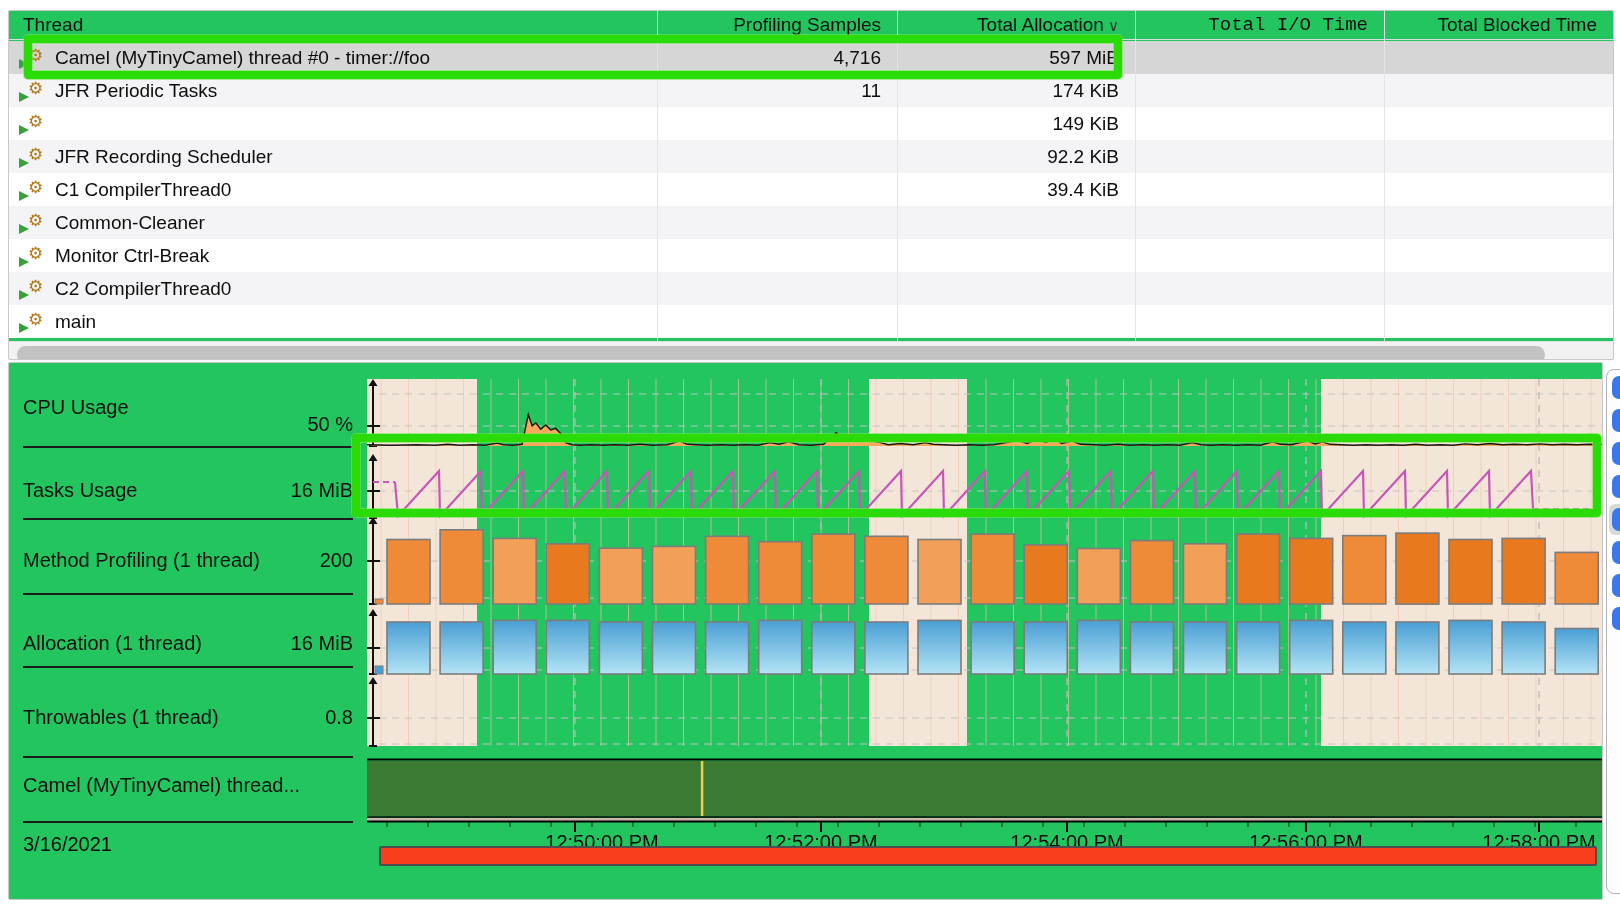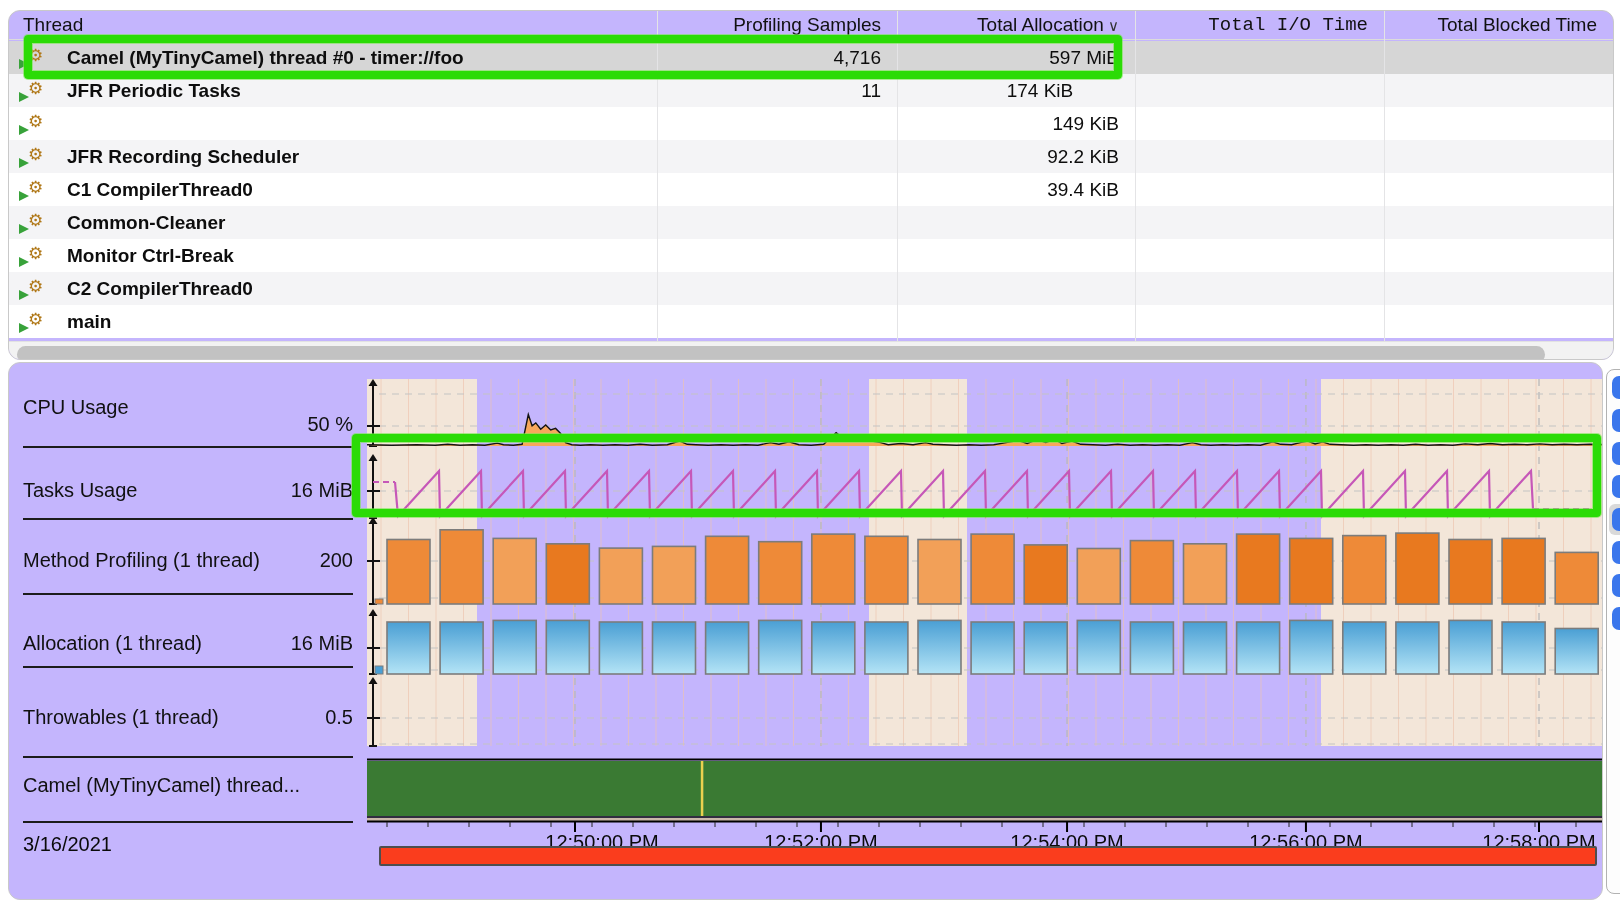--- a/index.html
+++ b/index.html
@@ -1,30 +1,30 @@
 <!DOCTYPE html>
 <html><head>
 <meta charset="utf-8">
 <style>
   html,body{margin:0;padding:0;}
   body{
     width:1620px;height:904px;position:relative;overflow:hidden;
     background:#ffffff;font-family:"Liberation Sans",sans-serif;
     -webkit-font-smoothing:antialiased;
   }
-  .panel{position:absolute;background:#c4b5fd;border:1px solid #c9c9c9;border-radius:12px;overflow:hidden;}
+  .panel{position:absolute;background:#22c55e;border:1px solid #c9c9c9;border-radius:2px;overflow:hidden;}
   
   #table-panel{left:8px;top:10px;width:1604px;height:348px;}
   .th{position:absolute;top:0;height:28px;line-height:28px;font-size:19px;color:#111;white-space:nowrap;}
   .th.right{text-align:right;}
   .colsep{position:absolute;top:0;bottom:0;width:1px;background:#e4e4e6;}
   .hdrline{position:absolute;left:0;right:0;top:28px;height:1px;background:#dcdcdc;}
   .trow{position:absolute;left:0;width:1604px;height:33px;}
   .trow .cell{position:absolute;top:0;height:33px;line-height:33px;font-size:19px;color:#0d0d0d;white-space:nowrap;overflow:hidden;}
-  .trow .name{font-weight:bold;padding-left:58px;}
+  .trow .name{font-weight:normal;padding-left:46px;}
   .trow .num{text-align:right;}
   .thr-ico{position:absolute;left:12px;top:6px;width:26px;height:22px;}
   .thr-ico .gear{position:absolute;left:7px;top:-2px;font-size:17px;color:#b07818;}
   .thr-ico .tri{position:absolute;left:-2px;bottom:0;width:0;height:0;
       border-top:5px solid transparent;border-bottom:5px solid transparent;border-left:10px solid #38a23a;}
   #hscrollbar{position:absolute;left:0;right:0;top:330px;height:26px;background:#f2f2f2;border-top:1px solid #e2e2e2;}
   #hscroll-thumb{position:absolute;left:8px;top:4px;width:1528px;height:17px;border-radius:9px;background:#c2c2c2;}
   
   #chart-panel{left:8px;top:362px;width:1593px;height:536px;}
   .chart-label{position:absolute;left:14px;font-size:20px;color:#111;white-space:nowrap;}
@@ -67,21 +67,21 @@
         <div class="cell num" style="left: 1126px; width: 233px;"></div>
         <div class="cell num" style="left: 1375px; width: 213px;"></div>
       </div>
       <div class="trow" style="top: 63px; background: rgb(244, 244, 246);">
         <div class="thr-ico">
           <div class="gear">⚙</div>
           <div class="tri"></div>
         </div>
         <div class="cell name" style="left: 0px; width: 644px;">JFR Periodic Tasks</div>
         <div class="cell num" style="left: 648px; width: 224px;">11</div>
-        <div class="cell num" style="left: 920px; width: 222px; text-align: center;">174 KiB</div>
+        <div class="cell num" style="left: 888px; width: 222px;">174 KiB</div>
         <div class="cell num" style="left: 1126px; width: 233px;"></div>
         <div class="cell num" style="left: 1375px; width: 213px;"></div>
       </div>
       <div class="trow" style="top: 96px; background: rgb(255, 255, 255);">
         <div class="thr-ico">
           <div class="gear">⚙</div>
           <div class="tri"></div>
         </div>
         <div class="cell num" style="left: 648px; width: 224px;"></div>
         <div class="cell num" style="left: 888px; width: 222px;">149 KiB</div>
@@ -174,21 +174,21 @@
       <div class="chart-label" style="top: 116px;">Tasks Usage</div>
       <div class="chart-value" style="top: 116px; left: 250px; width: 94px;">16 MiB</div>
       <div class="lblsep" style="top: 155px;"></div>
       <div class="chart-label" style="top: 186px;">Method Profiling (1 thread)</div>
       <div class="chart-value" style="top: 186px; left: 250px; width: 94px;">200</div>
       <div class="lblsep" style="top: 230px;"></div>
       <div class="chart-label" style="top: 269px;">Allocation (1 thread)</div>
       <div class="chart-value" style="top: 269px; left: 250px; width: 94px;">16 MiB</div>
       <div class="lblsep" style="top: 303px;"></div>
       <div class="chart-label" style="top: 343px;">Throwables (1 thread)</div>
-      <div class="chart-value" style="top: 343px; left: 250px; width: 94px;">0.5</div>
+      <div class="chart-value" style="top: 343px; left: 250px; width: 94px;">0.8</div>
       <div class="lblsep" style="top: 393px;"></div>
       <div class="chart-label" style="top: 411px;">Camel (MyTinyCamel) thread...</div>
       <div class="lblsep" style="top: 458px;"></div>
     </div>
   <svg id="plot-svg" width="1241" height="460" viewBox="0 0 1241 460">
       <defs>
         <linearGradient id="gb" x1="0" y1="0" x2="0" y2="1">
           <stop offset="0" stop-color="#4a9fd4"></stop>
           <stop offset="1" stop-color="#b4e4f6"></stop>
         </linearGradient>

